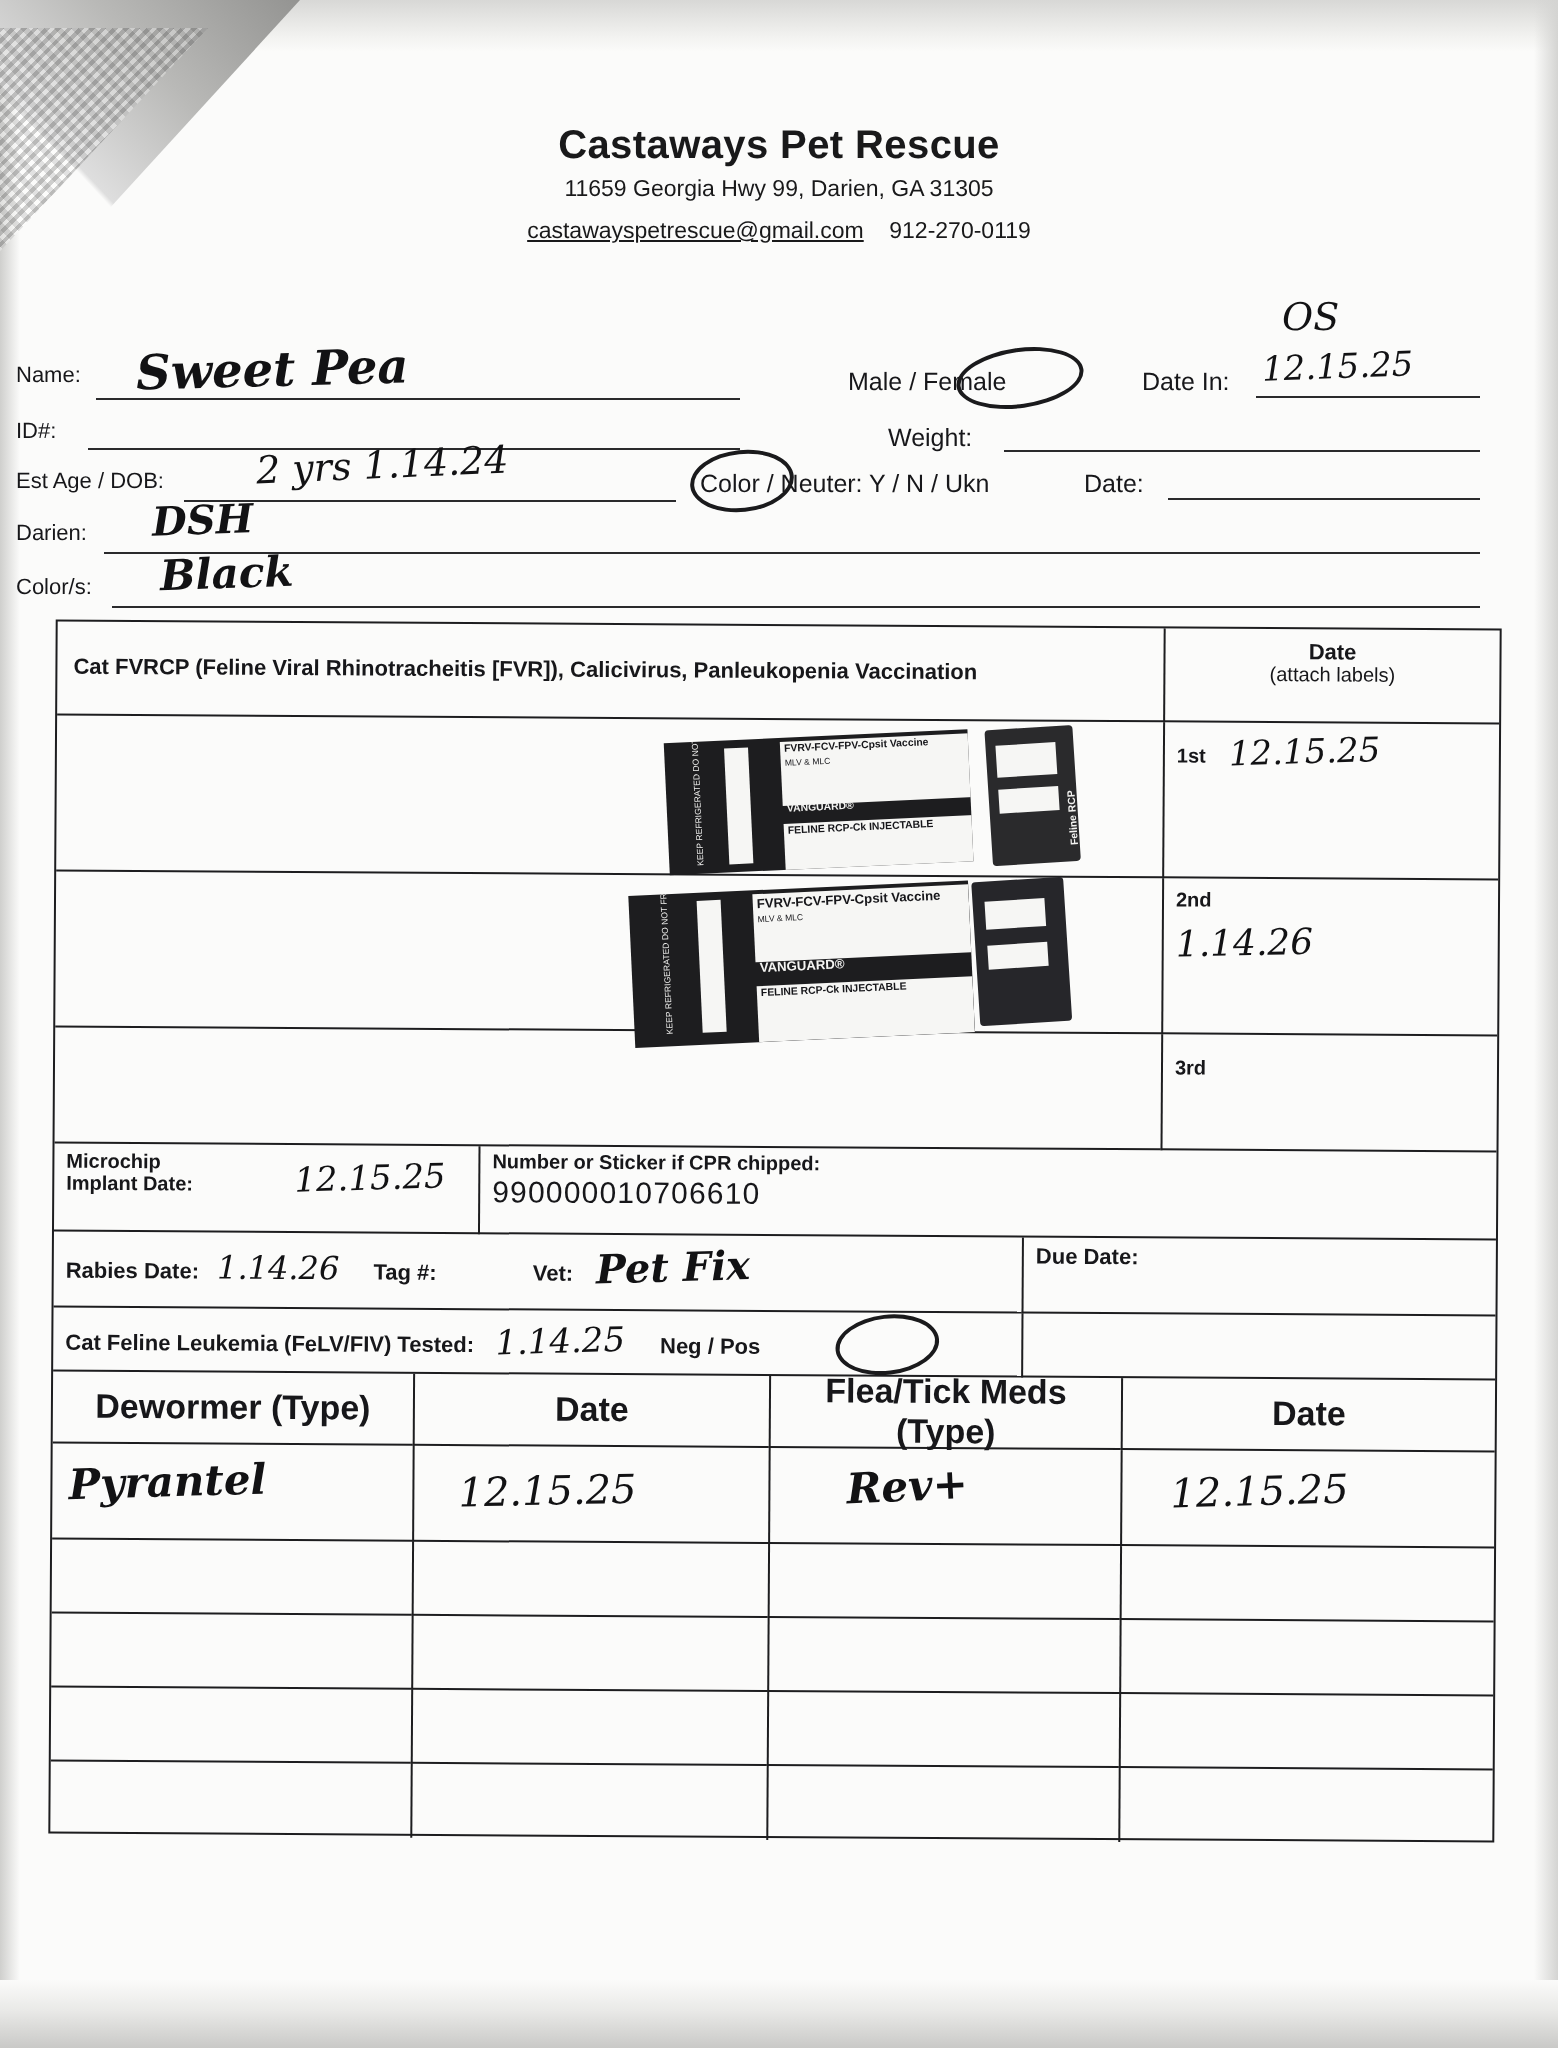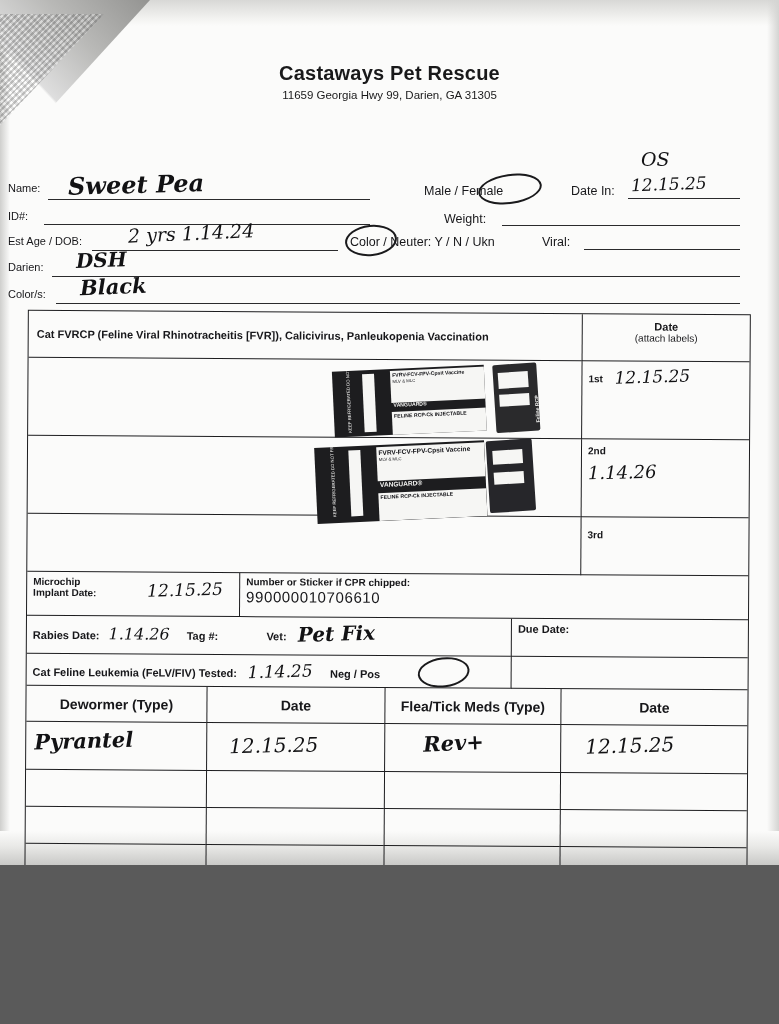--- a/index.html
+++ b/index.html
@@ -11,21 +11,21 @@
     width: 779px;
     height: 1024px;
     overflow: hidden;
     font-family: "Liberation Sans", sans-serif;
   }
 
   
   #page {
     position: relative;
     width: 779px;
-    height: 865px;
+    height: 1024px;
     background: #efefef;
     overflow: hidden;
   }
   .paper {
     position: absolute;
     left: 0; top: 0;
     width: 779px; height: 1024px;
     background: #fbfbfa;
   }
   
@@ -141,36 +141,41 @@
   .tiny { font-size: 4.3px; line-height: 1.12; }
   .tiny2 { font-size: 5.2px; line-height: 1.15; font-weight: bold; }
   .tiny3 { font-size: 6.6px; line-height: 1.12; font-weight: bold; }
   .vert {
     transform: rotate(-90deg);
     transform-origin: left top;
     white-space: nowrap;
   }
 
   
-  .thead { font-size: 14px; font-weight: bold; text-align: center; }
+  .thead { font-size: 17px; font-weight: bold; text-align: center; }
 </style>
 </head>
 <body>
 
 <div id="page">
   <div class="paper"></div>
   <div class="band-top"></div>
   <div class="edge-left"></div>
   <div class="edge-right"></div>
   <div class="corner-fold"></div>
   <div class="corner-noise"></div>
   <div class="band-bottom"></div>
 
   <div id="org-title" class="print">Castaways Pet Rescue</div>
   <div id="org-addr" class="print">11659 Georgia Hwy 99, Darien, GA 31305</div>
+  <div id="org-contact" class="print">
+    <span id="org-email">castawayspetrescue@gmail.com</span>
+    &nbsp;&nbsp;
+    <span>912-270-0119</span>
+  </div>
 
   <div class="flabel print" style="left:8px; top:182px;">Name:</div>
   <div class="fline" style="left:48px; top:199px; width:322px;"></div>
   <div class="hand b" style="left:68px; top:170px; font-size:24px; transform:rotate(-1.5deg);">Sweet Pea</div>
 
   <div class="flabel print" style="left:424px; top:184px; font-size:12.5px;">Male  /  Female</div>
   <div class="circle-ink" style="left:478px; top:174px; width:60px; height:26px;"></div>
 
   <div class="flabel print" style="left:571px; top:184px; font-size:12.5px;">Date In:</div>
   <div class="fline" style="left:628px; top:198px; width:112px;"></div>
@@ -184,21 +189,21 @@
   <div class="flabel print" style="left:444px; top:212px; font-size:12.5px;">Weight:</div>
   <div class="fline" style="left:502px; top:225px; width:238px;"></div>
   <div class="hand" style="left:512px; top:204px; font-size:16px;"></div>
 
   <div class="flabel print" style="left:8px; top:235px;">Est Age / DOB:</div>
   <div class="fline" style="left:92px; top:250px; width:246px;"></div>
   <div class="hand" style="left:128px; top:222px; font-size:19px; transform:rotate(-2.5deg);">2 yrs 1.14.24</div>
 
   <div class="flabel print" style="left:350px; top:235px; font-size:12.5px;">Color / Neuter:  Y / N / Ukn</div>
   <div class="circle-ink" style="left:345px; top:225px; width:48px; height:27px; transform:rotate(-6deg);"></div>
-  <div class="flabel print" style="left:542px; top:235px; font-size:12.5px;">Viral:</div>
+  <div class="flabel print" style="left:542px; top:235px; font-size:12.5px;">Date:</div>
   <div class="fline" style="left:584px; top:249px; width:156px;"></div>
   <div class="hand" style="left:594px; top:228px; font-size:16px;"></div>
 
   <div class="flabel print" style="left:8px; top:261px;">Darien:</div>
   <div class="fline" style="left:52px; top:276px; width:688px;"></div>
   <div class="hand b" style="left:76px; top:248px; font-size:20px; transform:rotate(-2deg);">DSH</div>
 
   <div class="flabel print" style="left:8px; top:288px;">Color/s:</div>
   <div class="fline" style="left:56px; top:303px; width:684px;"></div>
   <div class="hand b" style="left:80px; top:274px; font-size:21px; transform:rotate(-2deg);">Black</div>

